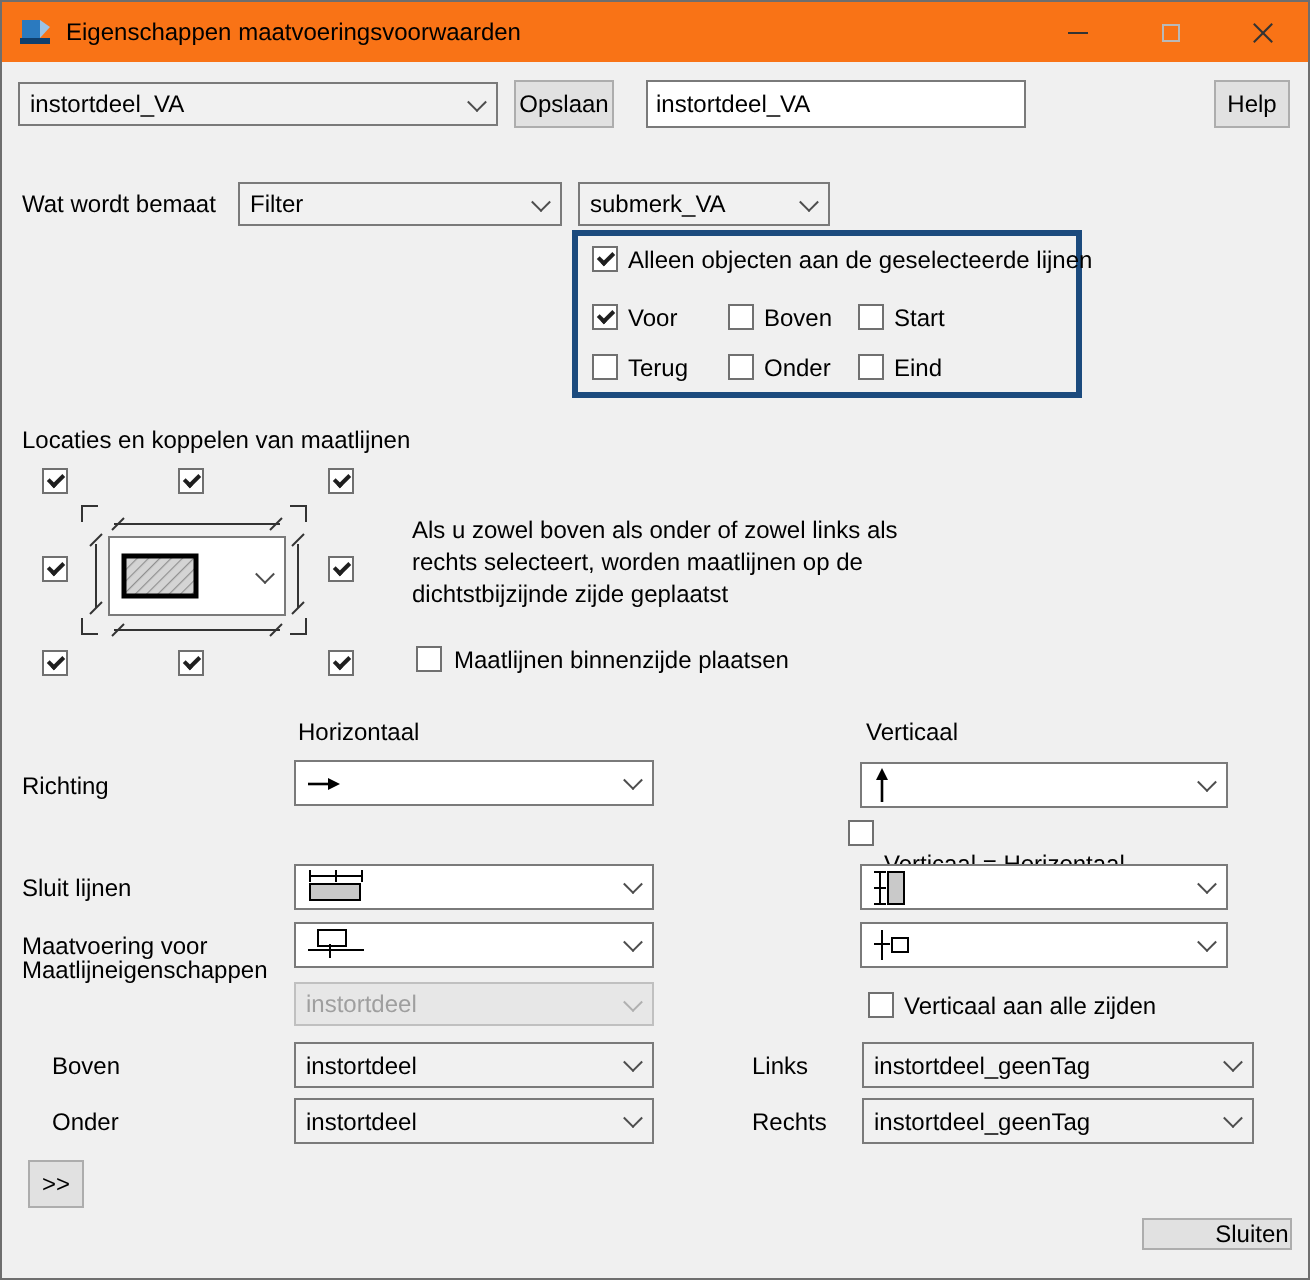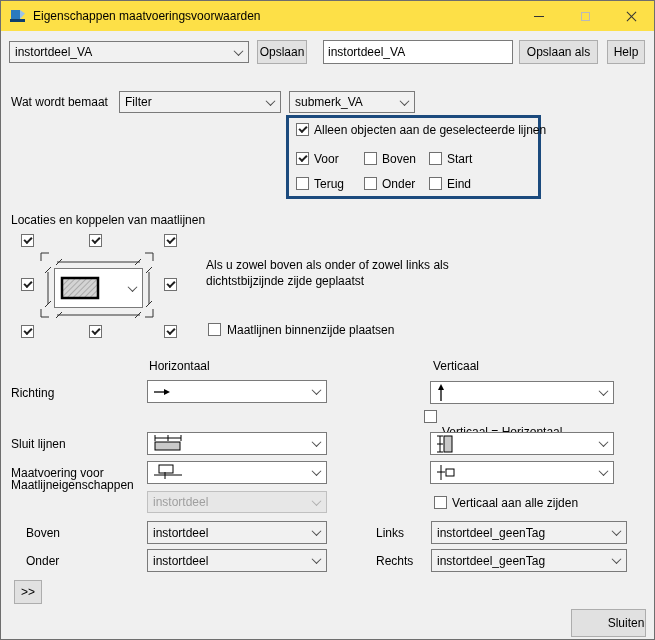--- a/index.html
+++ b/index.html
@@ -1,20 +1,20 @@
 <!DOCTYPE html>
 <html><head>
 <meta charset="utf-8">
 <style>
   html,body{margin:0;padding:0;background:#d8d8d8;}
   *{box-sizing:border-box;}
   .win{position:relative;width:655px;height:640px;background:#f0f0f0;
        border:1px solid #6e6e6e;font-family:"Liberation Sans",sans-serif;
        font-size:12px;color:#000;overflow:hidden;}
-  .titlebar{position:absolute;left:0;top:0;width:653px;height:30px;background:#fde047;}
+  .titlebar{position:absolute;left:0;top:0;width:653px;height:30px;background:#f97316;}
   .title-text{position:absolute;left:32px;top:8px;white-space:nowrap;}
   .app-icon{position:absolute;left:9px;top:7px;width:16px;height:16px;}
   .cap{position:absolute;top:0;width:46px;height:30px;display:flex;align-items:center;justify-content:center;}
   .cap-min{right:92px;} .cap-max{right:46px;} .cap-close{right:0;}
   .glyph-min{width:10px;height:1px;background:#333;}
   .glyph-max{width:9px;height:9px;border:1px solid #b9b9b9;}
   .glyph-close{position:relative;width:13px;height:13px;}
   .glyph-close i{position:absolute;left:0;top:6px;width:13px;height:1px;background:#333;display:block;}
   .glyph-close i:first-child{transform:rotate(45deg);} .glyph-close i:last-child{transform:rotate(-45deg);}
 
@@ -62,21 +62,20 @@
         </span>
       </div>
   </div>
 
   <div class="combo" style="left:8px;top:40px;width:240px;height:22px;">
     <span class="txt">instortdeel_VA</span>
     <span class="chev"></span>
   </div>
   <div class="btn" style="left:256px;top:39px;width:50px;height:24px;">Opslaan</div>
   <input class="input" style="left: 322px; top: 39px; width: 190px; height: 24px;" value="instortdeel_VA">
-  <div class="btn" style="left:518px;top:39px;width:79px;height:24px;">Opslaan als</div>
   <div class="btn" style="left:606px;top:39px;width:38px;height:24px;">Help</div>
 
   <span class="label" style="left:10px;top:94px;">Wat wordt bemaat</span>
   <div class="combo" style="left:118px;top:90px;width:162px;height:22px;">
     <span class="txt">Filter</span>
     <span class="chev"></span>
   </div>
   <div class="combo" style="left:288px;top:90px;width:126px;height:22px;">
     <span class="txt">submerk_VA</span>
     <span class="chev"></span>
@@ -140,20 +139,21 @@
           <line x1="0" y1="0" x2="0" y2="4" stroke="#8f8f8f" stroke-width="1.2"></line>
         </pattern>
       </defs>
       <rect x="2" y="2" width="36" height="20" fill="url(#hatch)" stroke="#000" stroke-width="2.5"></rect>
     </svg>
     <span class="chev"></span>
   </div>
 
   <div class="hint">
     <div>Als u zowel boven als onder of zowel links als</div>
+    <div>rechts selecteert, worden maatlijnen op de</div>
     <div>dichtstbijzijnde zijde geplaatst</div>
   </div>
 
   <span class="cb" style="left:207px;top:322px;"></span>
   <span class="label" style="left:226px;top:322px;">Maatlijnen binnenzijde plaatsen</span>
 
   <span class="label" style="left:148px;top:358px;">Horizontaal</span>
   <span class="label" style="left:432px;top:358px;">Verticaal</span>
 
   <span class="label" style="left:10px;top:385px;">Richting</span>
@@ -238,15 +238,15 @@
     <span class="txt">instortdeel</span>
     <span class="chev"></span>
   </div>
   <span class="label" style="left:375px;top:553px;">Rechts</span>
   <div class="combo" style="left:430px;top:548px;width:196px;height:23px;">
     <span class="txt">instortdeel_geenTag</span>
     <span class="chev"></span>
   </div>
 
   <div class="btn" style="left:13px;top:579px;width:28px;height:24px;">&gt;&gt;</div>
-  <div class="btn" style="left:570px;top:608px;width:75px;height:28px;padding-left:35px;">Sluiten</div>
+  <div class="btn" style="left:570px;top:608px;width:75px;height:16px;padding-left:35px;">Sluiten</div>
 
 </div>
 
 </body></html>

